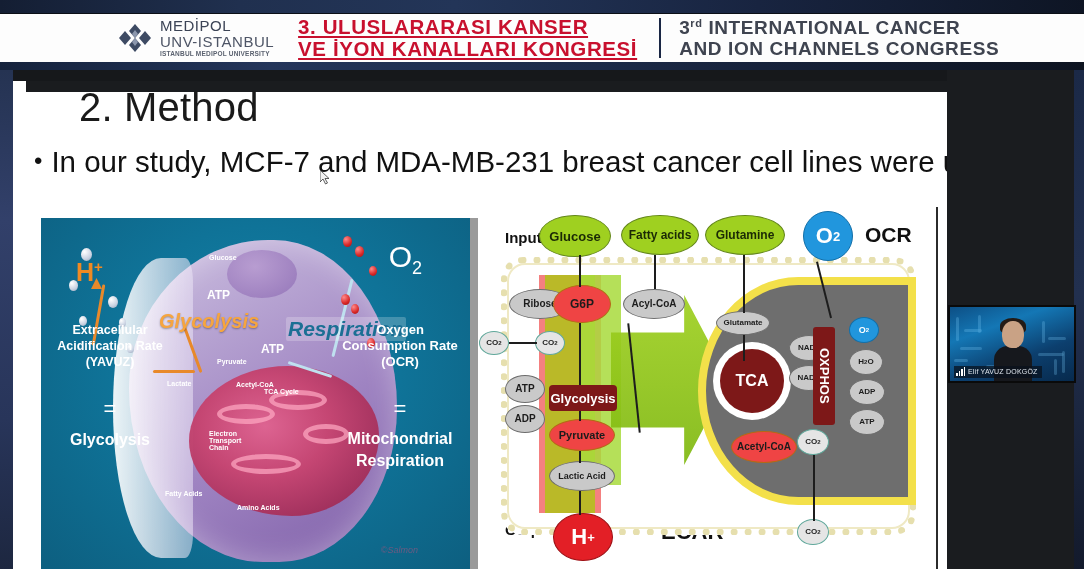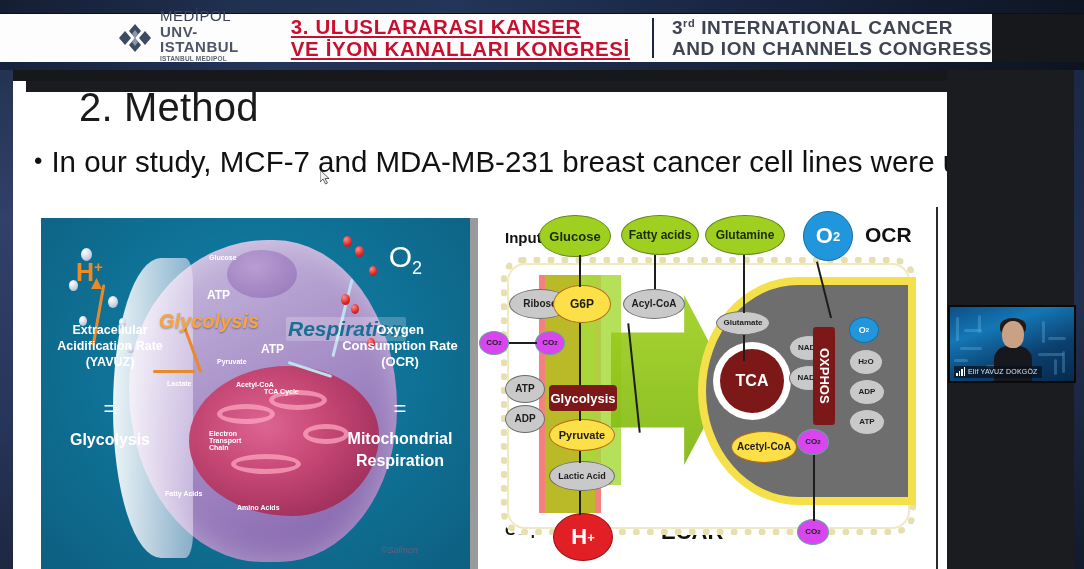--- a/index.html
+++ b/index.html
@@ -17,36 +17,36 @@
   .topbar {
     position: absolute; left: 0; top: 0; width: 1084px; height: 13px;
     background: linear-gradient(90deg,#141e33 0%,#20304f 22%,#233558 42%,#182440 70%,#0e1524 100%);
   }
   .topbar-hairline {
     position: absolute; left: 0; top: 13px; width: 1084px; height: 1px; background: #0b0f16;
   }
 
   
   .banner {
-    position: absolute; left: 0; top: 14px; width: 992px; height: 48px;
+    position: absolute; left: 0; top: 14px; width: 1084px; height: 48px;
     background: #fdfdfd;
     display: flex; align-items: center;
   }
   .banner-inner { display: flex; align-items: center; width: 100%; padding-left: 118px; }
 
   
   .logo-mark {
     width: 34px; height: 34px; position: relative; flex: 0 0 auto; margin-right: 8px;
   }
   .logo-wordmark { display: flex; flex-direction: column; line-height: 1; }
   .logo-l1 {
     font-size: 15px; letter-spacing: .5px; color: #3b4355; font-weight: 400;
   }
   .logo-l2 {
-    font-size: 15px; letter-spacing: .5px; color: #4e5566; font-weight: 700; margin-top: 1px;
+    font-size: 15px; letter-spacing: .5px; color: #4e5566; font-weight: 400; margin-top: 1px;
   }
   .logo-l3 {
     font-size: 6.5px; letter-spacing: .2px; color: #5b6270; margin-top: 2px; font-weight: 700;
   }
 
   .banner-tr {
     margin-left: 24px;
     display: flex; flex-direction: column; line-height: 1.08;
   }
   .tr1, .tr2 {
@@ -218,22 +218,22 @@
   }
 
   .node {
     position: absolute; display: flex; align-items: center; justify-content: center;
     border-radius: 50%; border: 1.5px solid #4a4a4a; color: #1c1c1c;
     font-weight: 700; text-align: center; line-height: 1;
   }
   .n-green { background: #9fd020; color: #1b2a05; font-size: 13px; border-color: #63861b; }
   .n-blue  { background: #2196dd; color: #fff; border-color: #136fa8; }
   .n-gray  { background: #c9c9c9; border-color: #6d6d6d; font-size: 10px; }
-  .n-orange{ background: #fde047; border-color: #b46a16; font-size: 12px; }
-  .n-cyan  { background: #d946ef; border-color: #5fa79a; font-size: 8px; }
+  .n-orange{ background: #ef4444; border-color: #b46a16; font-size: 12px; }
+  .n-cyan  { background: #e5e5e5; border-color: #5fa79a; font-size: 8px; }
   .n-red   { background: #e31f26; color: #fff; border-color: #9c0f14; font-size: 22px; }
 
   .band-lbl {
     position: absolute; background: #7d1818; color: #fff; font-weight: 700;
     border-radius: 4px; display: flex; align-items: center; justify-content: center;
   }
   .tca {
     position: absolute; left: 237px; top: 142px; width: 64px; height: 64px;
     border-radius: 50%; background: #7d1818; color: #fff; font-weight: 700;
     display: flex; align-items: center; justify-content: center; font-size: 16px;

